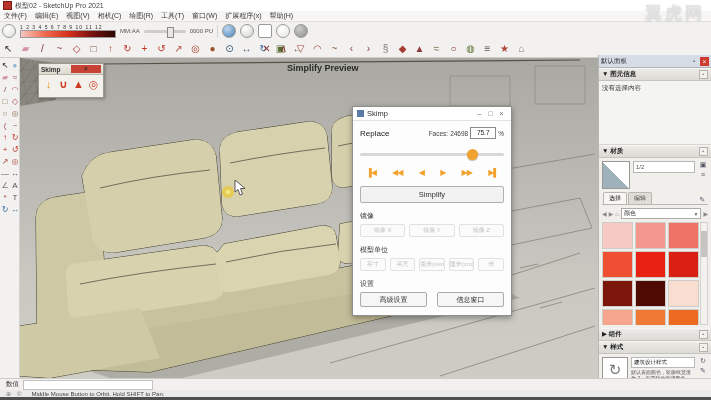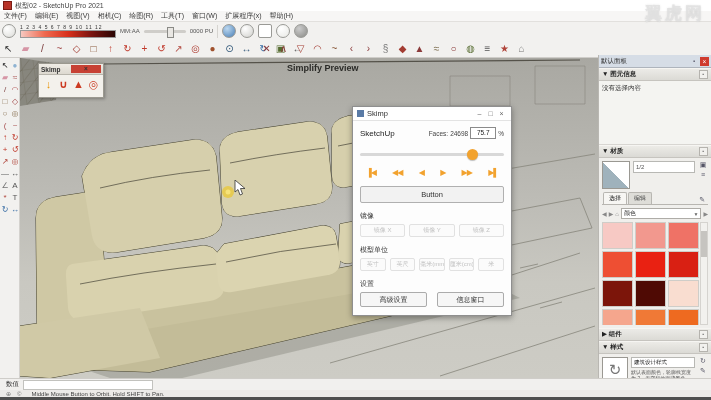--- a/index.html
+++ b/index.html
@@ -299,41 +299,41 @@
   <div id="dialog" class="abs">
     <div id="dlg-title">
       <span id="dlg-icon"></span>
       <span id="dlg-title-text">Skimp</span>
       <span class="dlg-ctl">–</span>
       <span class="dlg-ctl">□</span>
       <span class="dlg-ctl">×</span>
     </div>
     <div id="dlg-body">
       <div id="row-simplify">
-        <span id="lbl-simplify">SketchUp</span>
+        <span id="lbl-simplify">Replace</span>
         <span id="faces-group">
           <span>Faces:</span>
           <span>24698</span>
           <span id="pct-box">75.7</span>
           <span>%</span>
         </span>
       </div>
       <div id="slider">
         <span id="slider-track"></span>
         <span id="slider-knob" style="left: 78%;"></span>
       </div>
       <div id="playback">
           <span class="play-btn">▐◀</span>
           <span class="play-btn">◀◀</span>
           <span class="play-btn">◀</span>
           <span class="play-btn">▶</span>
           <span class="play-btn">▶▶</span>
           <span class="play-btn">▶▌</span>
         </div>
-      <button id="replace-btn">Button</button>
+      <button id="replace-btn">Simplify</button>
 
       <div class="sec-label">镜像</div>
       <div class="btn-row">
           <button class="mini-btn disabled">镜像 X</button>
           <button class="mini-btn disabled">镜像 Y</button>
           <button class="mini-btn disabled">镜像 Z</button>
         </div>
 
       <div class="sec-label">模型单位</div>
       <div class="btn-row">

